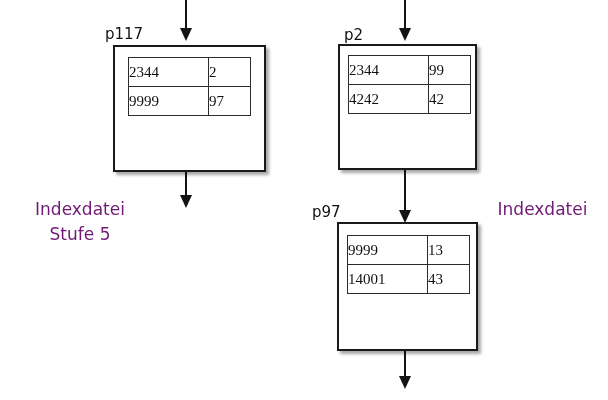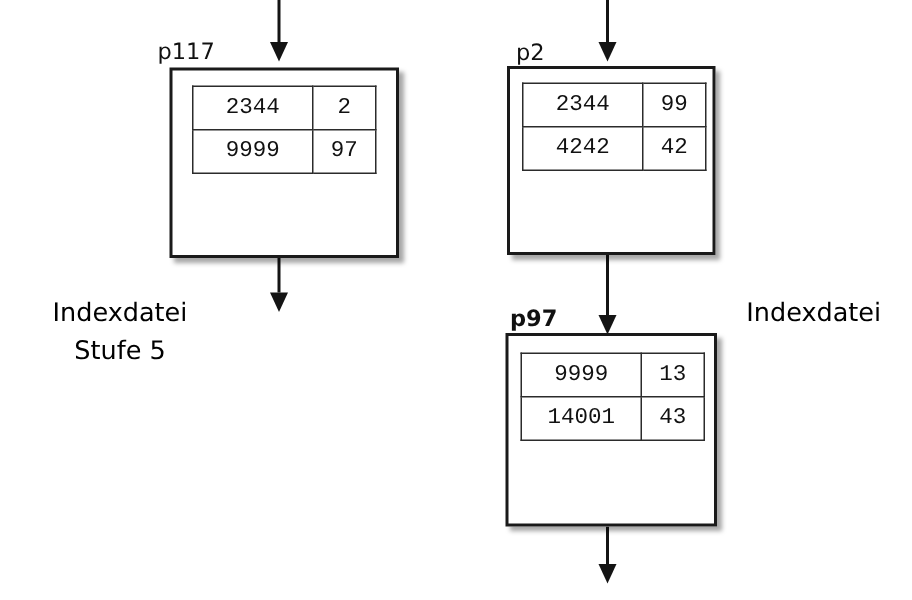--- a/index.html
+++ b/index.html
@@ -43,28 +43,27 @@
 
   
   .entry-table {
     position: absolute;
     border-collapse: collapse;
     background: #ffffff;
     box-sizing: border-box;
   }
   .entry-table td {
     border: 1.5px solid #2b2b2b;
-    text-align: center;
     vertical-align: middle;
     font-size: 15px;
     color: #111111;
     padding: 0;
     height: 28px;
     line-height: 28px;
-    font-family: Liberation Mono, monospace;
+    font-family: Liberation Serif, serif;
   }
   .col-key   { width: 79px; }
   .col-ptr   { width: 41px; }
 
   
   .arrow {
     position: absolute;
   }
   .arrow .shaft {
     position: absolute;
@@ -84,21 +83,21 @@
     border-left: 6px solid transparent;
     border-right: 6px solid transparent;
     border-top: 13px solid #141414;
   }
 
   
   .caption {
     position: absolute;
     text-align: center;
     font-size: 17px;
-    color: #000000;
+    color: #701a75;
     line-height: 1.45;
     white-space: nowrap;
   }
   .caption .line { display: block; }
 </style>
 </head>
 <body>
 
 <div id="canvas">
 
@@ -154,21 +153,21 @@
         <td class="col-key">2344</td>
         <td class="col-ptr">99</td>
       </tr>
       <tr>
         <td class="col-key">4242</td>
         <td class="col-ptr">42</td>
       </tr>
     </tbody>
   </table>
 
-  <div class="block-label" style="left:340px; top:205px;font-weight:bold;">p97</div>
+  <div class="block-label" style="left:312px; top:205px;">p97</div>
 
   <div class="block" style="left:337px; top:222px; width:141px; height:129px;"></div>
 
   <table class="entry-table" style="left:347px; top:235px;">
     <tbody>
       <tr>
         <td class="col-key">9999</td>
         <td class="col-ptr">13</td>
       </tr>
       <tr>

